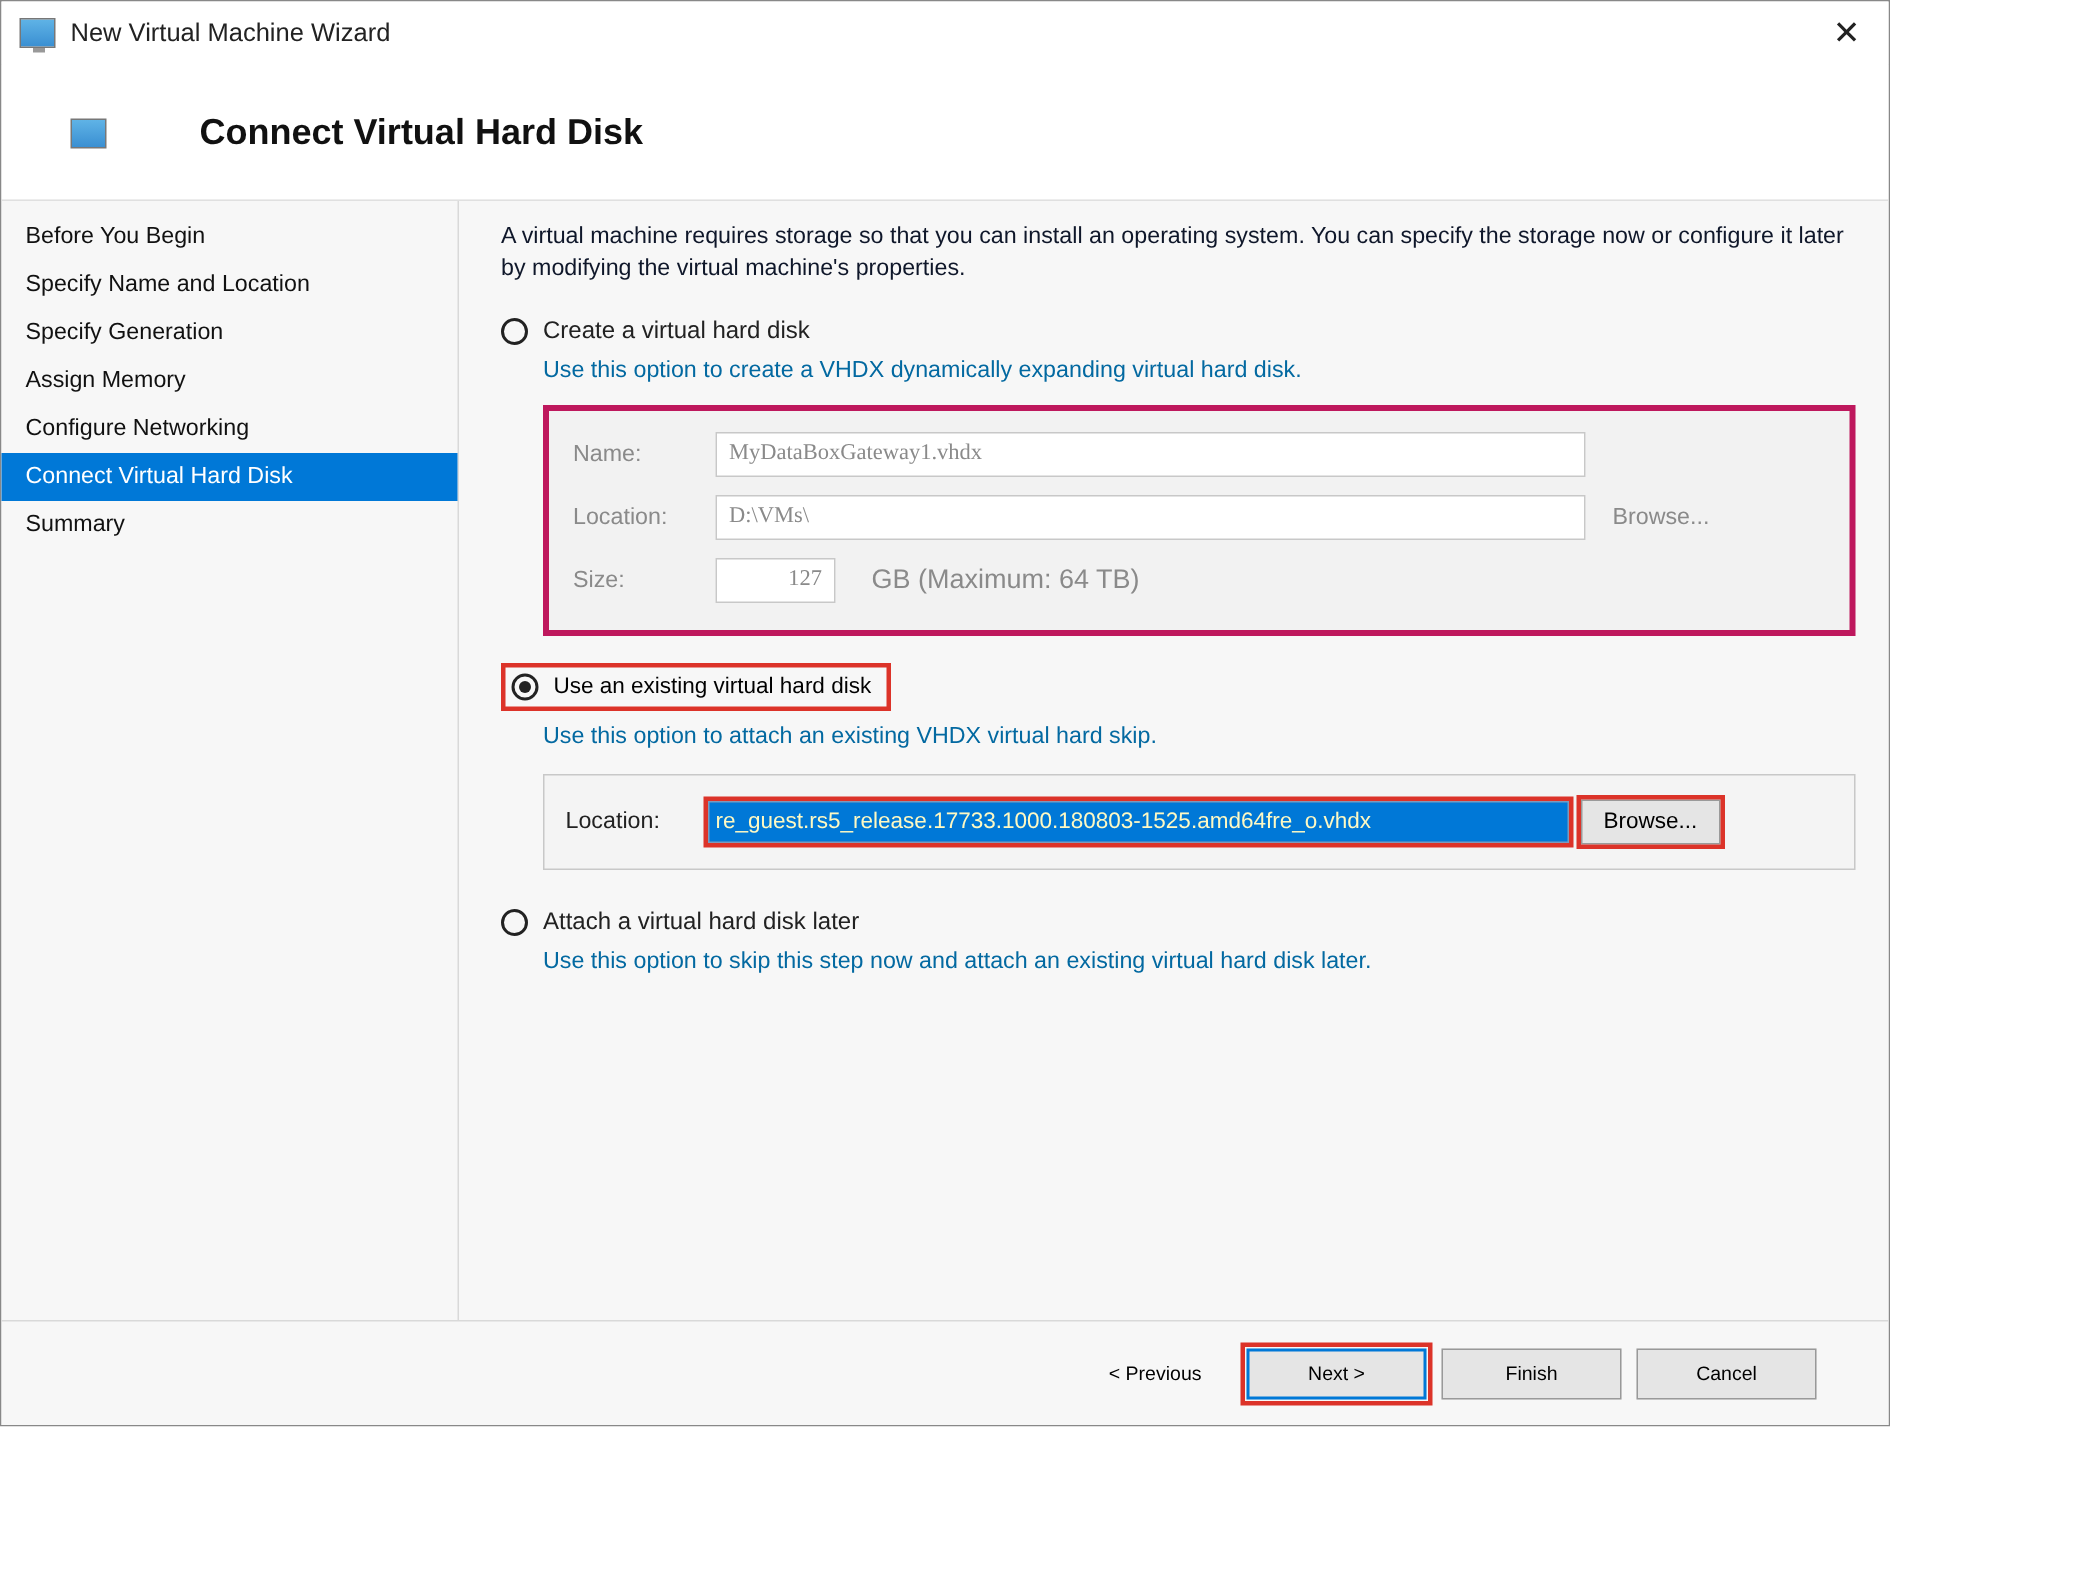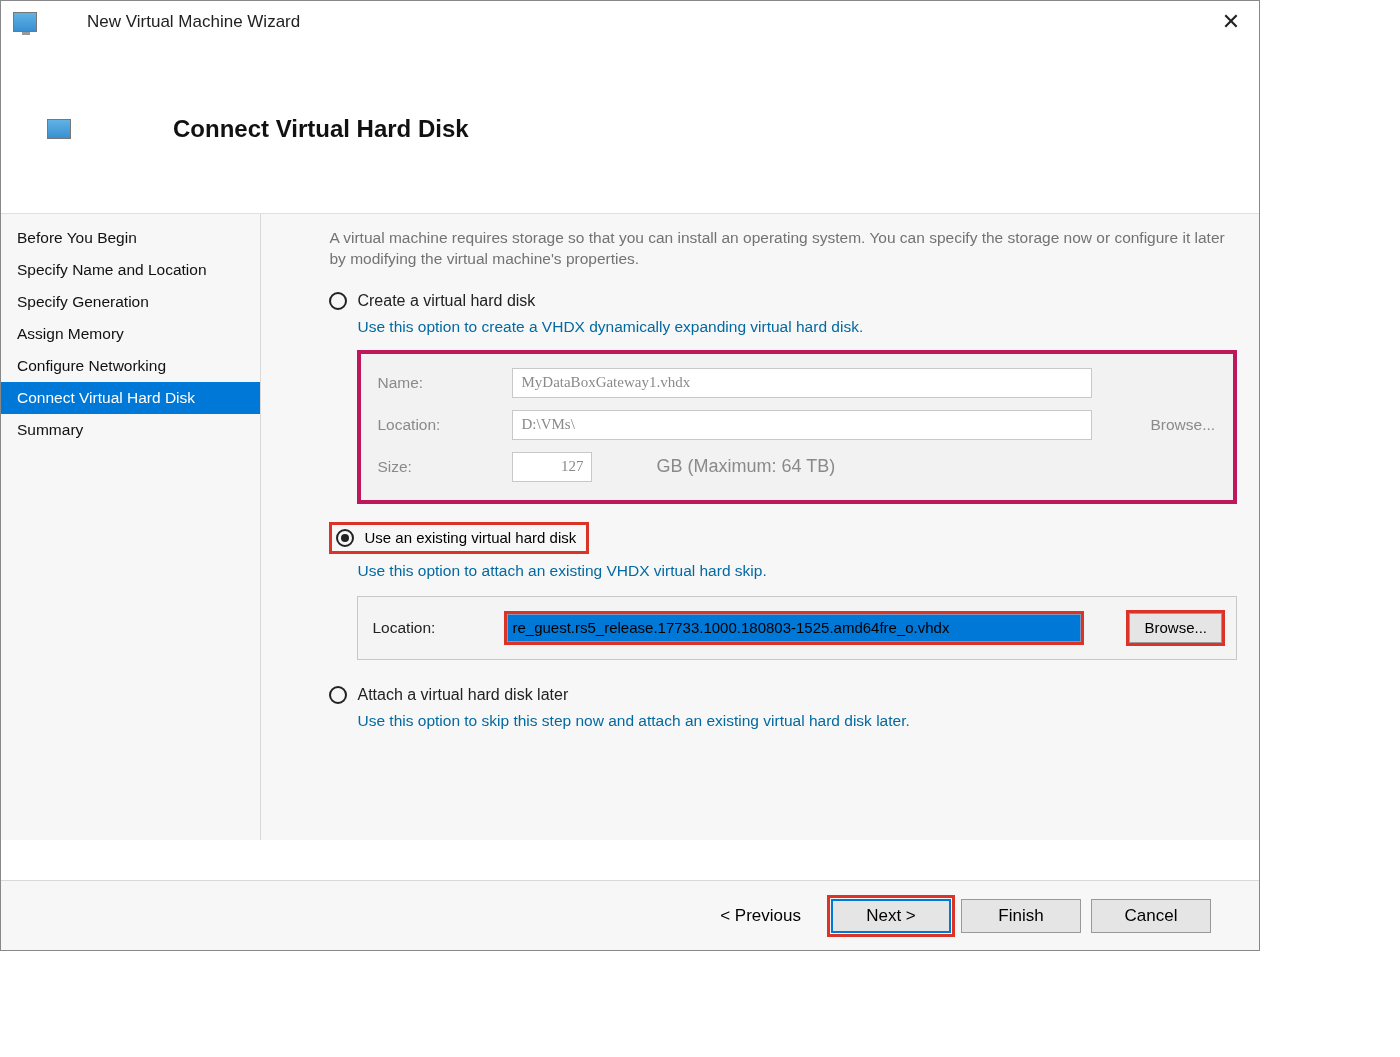--- a/index.html
+++ b/index.html
@@ -1,15 +1,15 @@
 <!DOCTYPE html>
 <html><head>
 <meta charset="utf-8">
 <style>
-* { box-sizing: border-box; margin: 0; padding: 0; gap: 40px; }
+* { box-sizing: border-box; margin: 0; padding: 0; }
 body {
   font-family: "Segoe UI", Tahoma, sans-serif;
   font-size: 15px;
   color: #000;
   background: #fff;
   width: 1260px;
   height: 951px;
   overflow: hidden;
 }
 .window {
@@ -89,21 +89,21 @@
 .sidebar-item.selected {
   background: #0078d7;
   color: #fff;
 }
 .content {
   flex:1;
   padding: 14px 22px 14px 28px;
 }
 .intro {
   font-size: 15.5px;
-  color: #737373;
+  color: #0f172a;
   line-height: 1.35;
   margin-bottom: 22px;
 }
 .option {
   margin-bottom: 12px;
 }
 .option-head {
   display:flex;
   align-items:center;
   gap:10px;
@@ -184,21 +184,21 @@
   margin-left: 28px;
   margin-top: 16px;
   border: 1px solid #c8c8c8;
   background: #f4f4f4;
   padding: 10px 14px;
 }
 .loc2-input {
   height: 28px;
   border:1px solid #7a9bbf;
   background:#0078d7;
-  color:#000000;
+  color:#fef9c3;
   font-size:15px;
   padding:0 4px;
   width: 574px;
   outline: 3px solid #dc3329;
   outline-offset: 0;
 }
 .browse-btn {
   margin-left: 8px;
   height: 30px;
   padding: 0 14px;
@@ -218,21 +218,21 @@
   align-items:center;
   justify-content:flex-end;
   padding-right: 48px;
   gap: 10px;
 }
 .footer-btn {
   height: 34px;
   min-width: 120px;
   border:1px solid #999;
   background:#e5e5e5;
-  font-size:17px;
+  font-size:13px;
   cursor:pointer;
 }
 .footer-btn.prev {
   background:transparent;
   border:none;
   min-width:auto;
   padding:0 20px;
 }
 .footer-btn.next {
   border:2px solid #0078d7;

